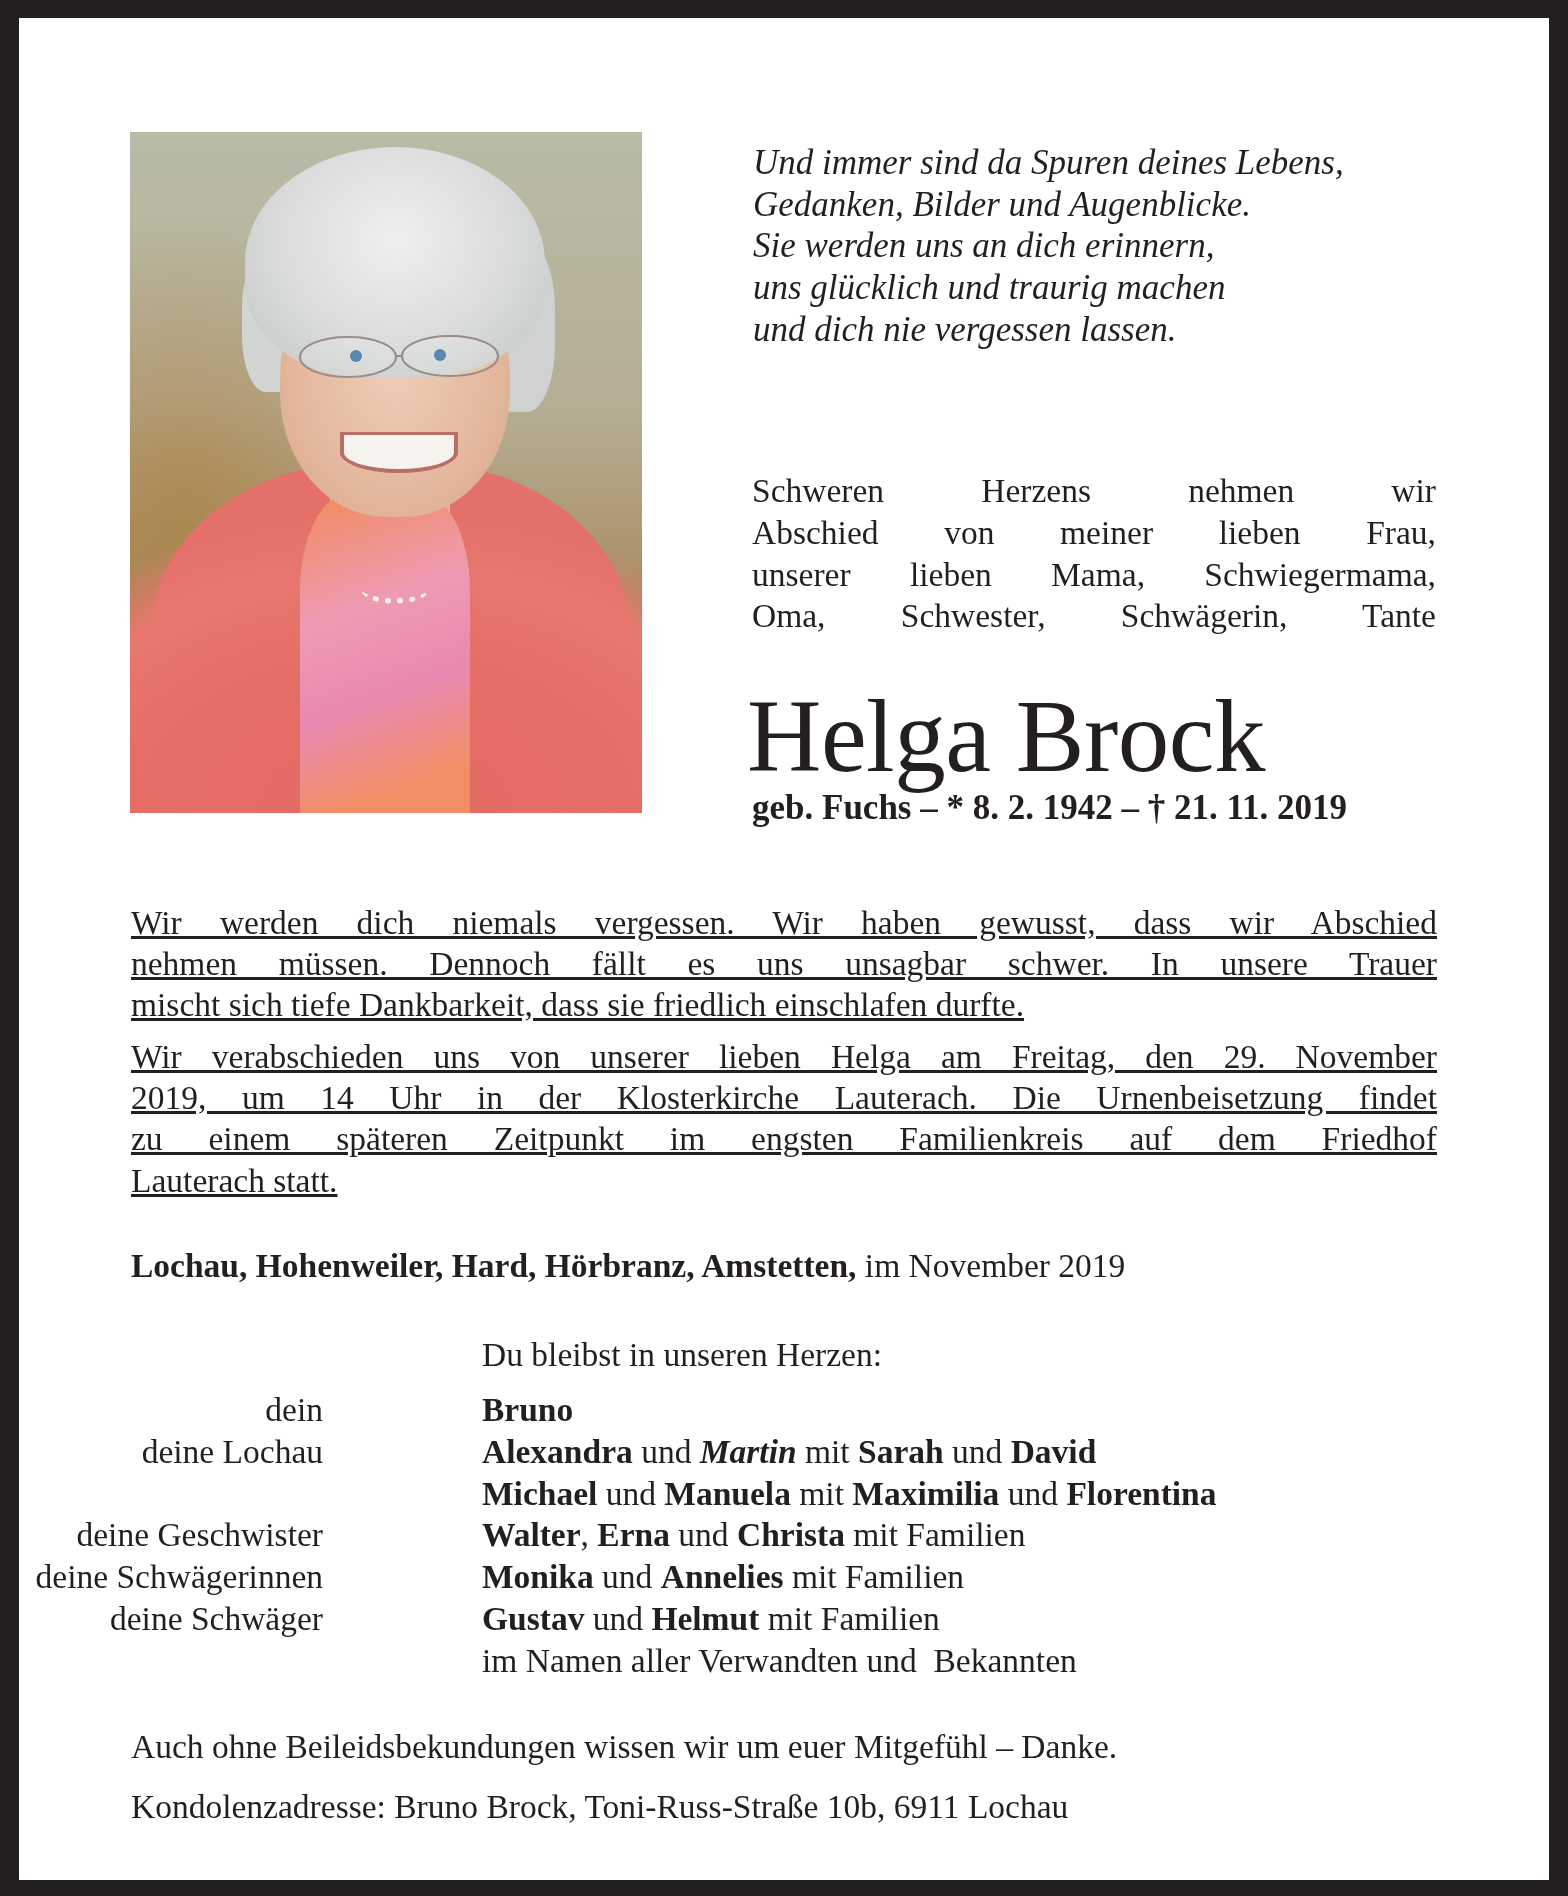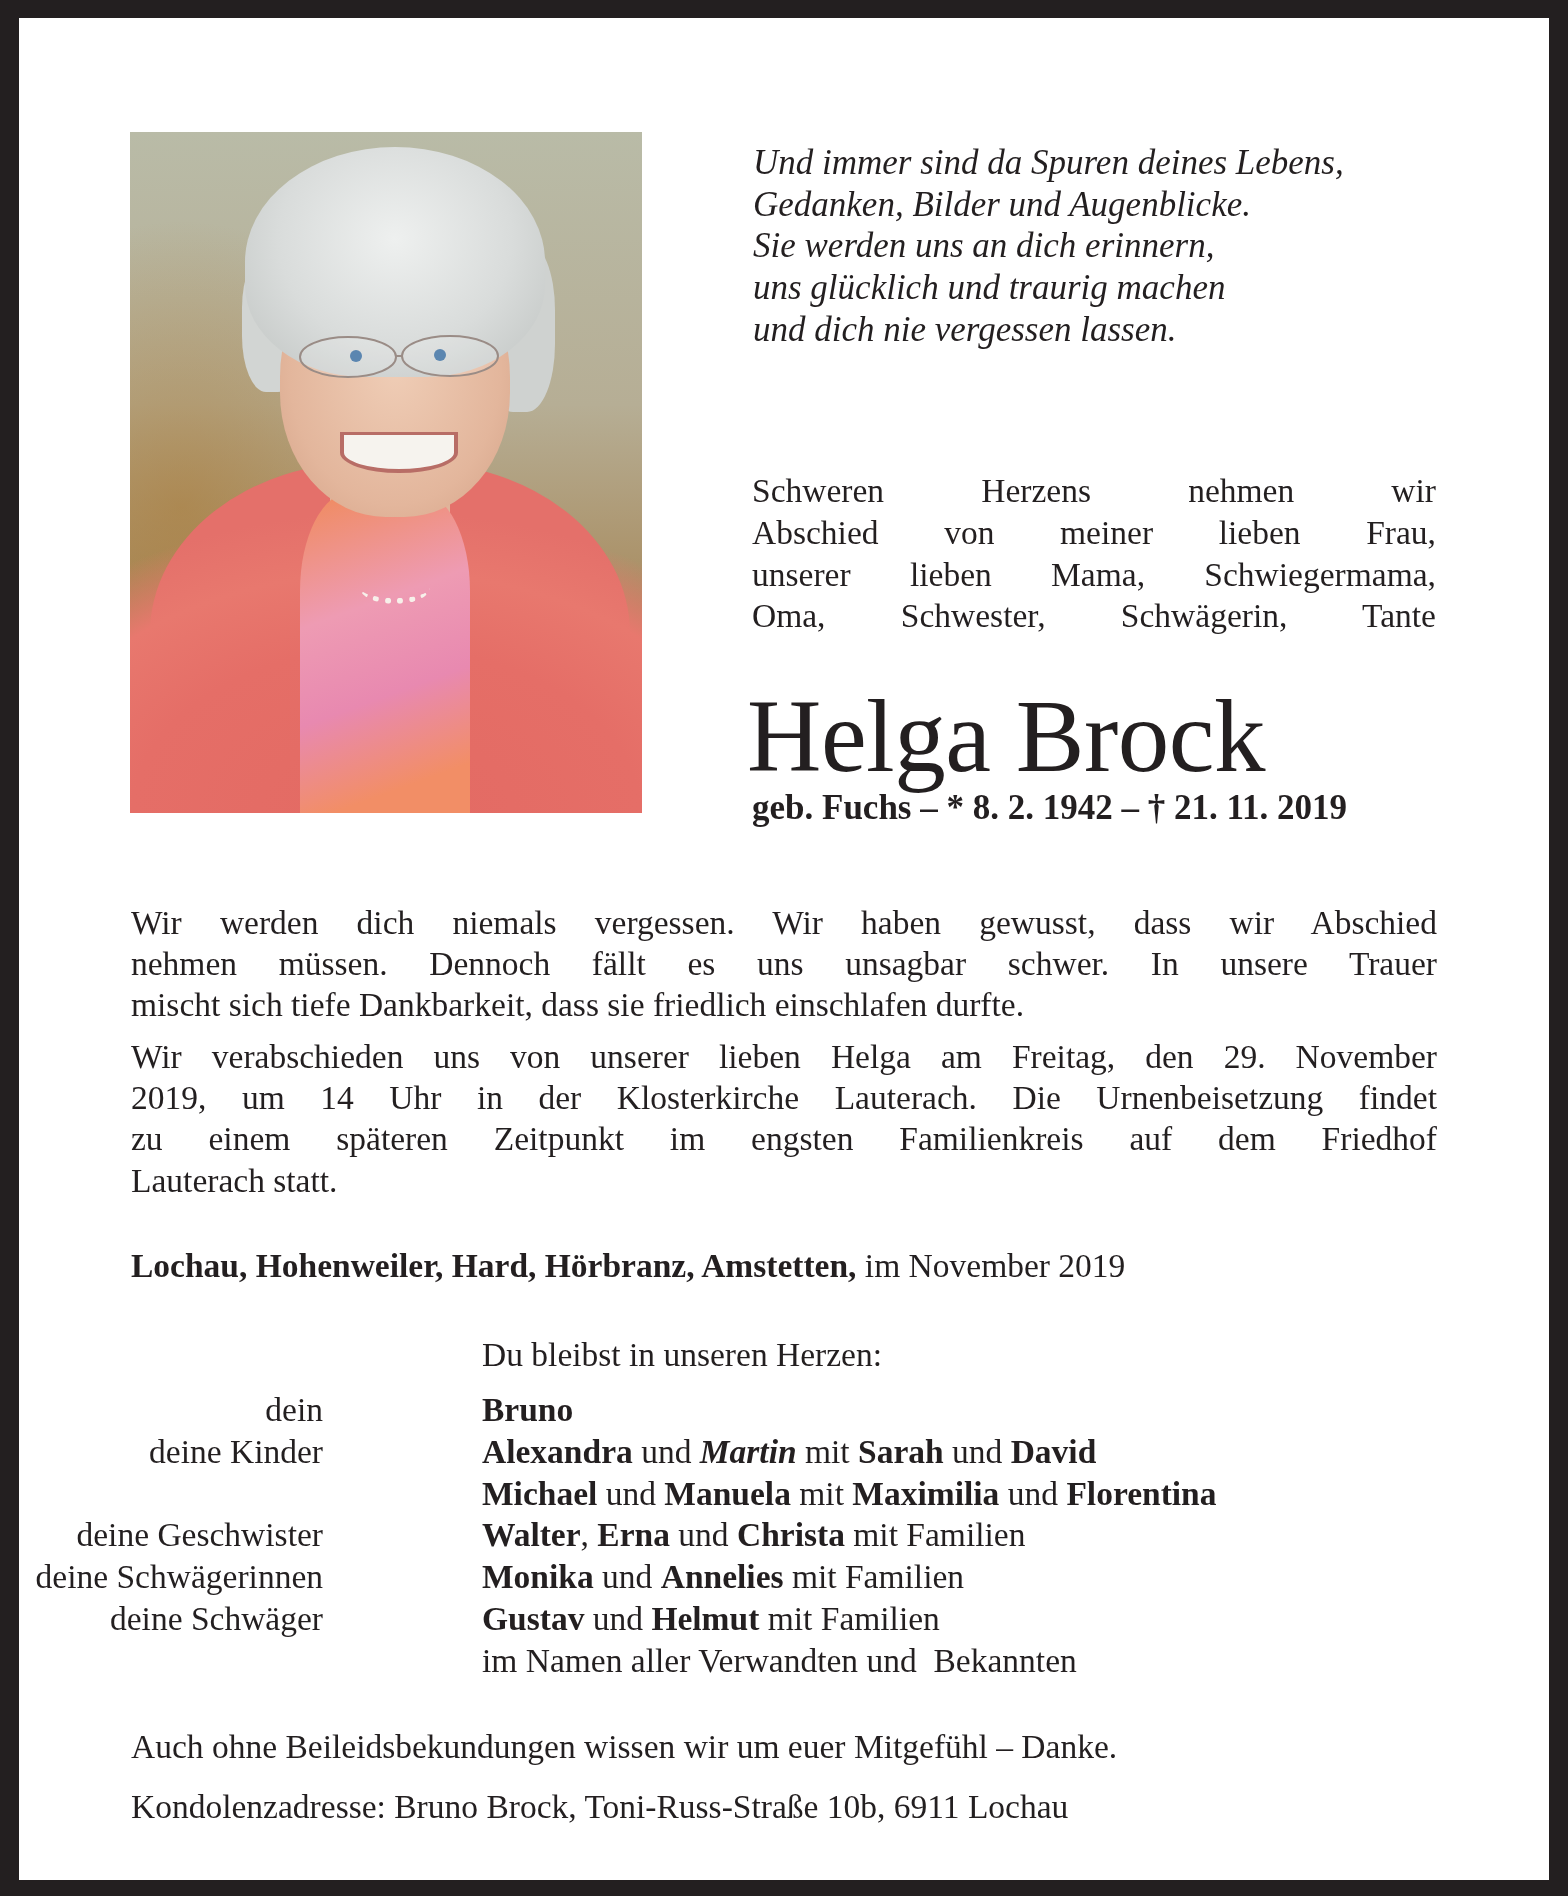--- a/index.html
+++ b/index.html
@@ -34,21 +34,21 @@
            background: #f6f3ee; border: 4px solid #b86d66; border-top-width: 3px; }
   .photo .pearls { position:absolute; left:230px; top:440px; width:70px; height:26px; border-bottom: 6px dotted #f7f0ea; border-radius: 0 0 50% 50%; }
 
   .quote { left: 734px; top: 124px; font-style: italic; font-size: 35px; line-height: 41.7px; }
   .intro { left: 733px; top: 436px; width: 684px; font-size: 33.5px; line-height: 41.8px; white-space: normal; text-align: justify; margin-top: 16px; }
   .intro .line { display: block; text-align: justify; text-align-last: justify; }
   .intro .line.last { text-align-last: left; }
   .name { left: 728px; top: 663px; font-size: 103px; line-height: 110px; letter-spacing: -0.5px; }
   .dates { left: 733px; top: 768px; font-size: 35px; font-weight: bold; line-height: 44px; }
 
-  .para { left: 112px; width: 1306px; font-size: 33.5px; line-height: 41.2px; white-space: normal; }
+  .para { left: 112px; width: 1306px; font-size: 33.5px; line-height: 41.2px; white-space: normal; text-decoration: underline; }
   .para .line { display: block; text-align: justify; text-align-last: justify; }
   .para .line.last { text-align-last: left; }
   .p1 { top: 884px; }
   .p2 { top: 1018px; }
   .places { left: 112px; top: 1227px; font-size: 33.5px; line-height: 42px; }
   .places b { font-weight: bold; }
 
   .heart { left: 463px; top: 1316px; font-size: 33.5px; line-height: 42px; }
   .family { position: absolute; left: 0; top: 1371px; width: 1390px; }
   .frow { position: relative; height: 41.8px; font-size: 33.5px; line-height: 41.8px; white-space: nowrap; }
@@ -121,21 +121,21 @@
   </div>
 
   <div class="abs heart">Du bleibst in unseren Herzen:</div>
 
   <div class="family" id="family">
       <div class="frow">
         <span class="lbl">dein</span>
         <span class="names"><b style="white-space: pre;">Bruno</b></span>
       </div>
       <div class="frow">
-        <span class="lbl">deine Kinder</span>
+        <span class="lbl">deine Lochau</span>
         <span class="names"><b style="white-space: pre;">Alexandra</b><span style="white-space: pre;"> und </span><b style="white-space: pre; font-style: italic;">Martin</b><span style="white-space: pre;"> mit </span><b style="white-space: pre;">Sarah</b><span style="white-space: pre;"> und </span><b style="white-space: pre;">David</b></span>
       </div>
       <div class="frow">
         <span class="lbl"></span>
         <span class="names"><b style="white-space: pre;">Michael</b><span style="white-space: pre;"> und </span><b style="white-space: pre;">Manuela</b><span style="white-space: pre;"> mit </span><b style="white-space: pre;">Maximilia</b><span style="white-space: pre;"> und </span><b style="white-space: pre;">Florentina</b></span>
       </div>
       <div class="frow">
         <span class="lbl">deine Geschwister</span>
         <span class="names"><b style="white-space: pre;">Walter</b><span style="white-space: pre;">, </span><b style="white-space: pre;">Erna</b><span style="white-space: pre;"> und </span><b style="white-space: pre;">Christa</b><span style="white-space: pre;"> mit Familien</span></span>
       </div>

